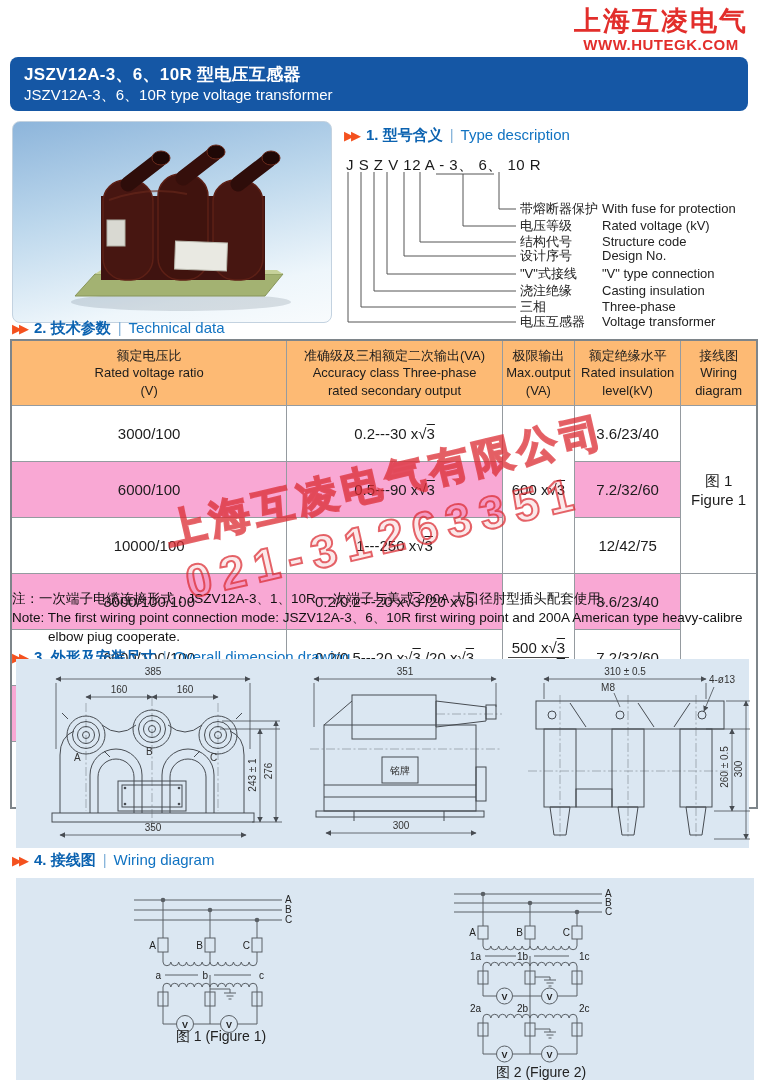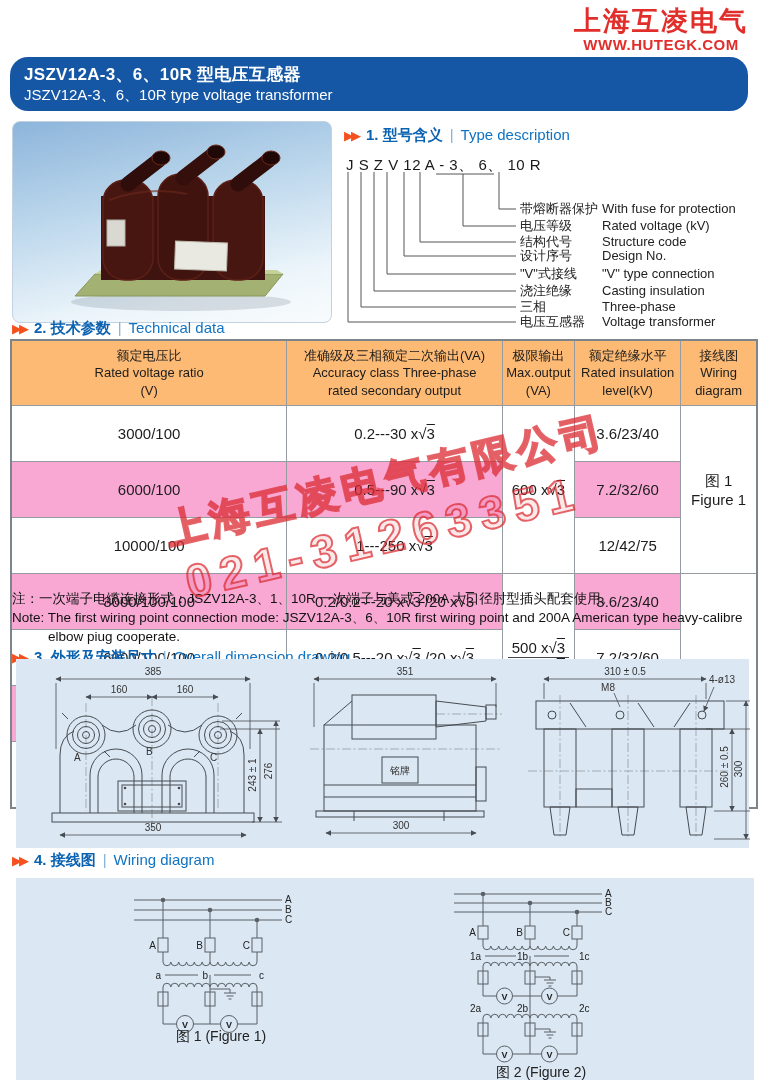--- a/index.html
+++ b/index.html
@@ -5,21 +5,21 @@
   html,body{margin:0;padding:0;}
   body{width:770px;height:1088px;font-family:"Liberation Sans","DejaVu Sans",sans-serif;background:#ffffff;}
   #page{position:relative;width:770px;height:1088px;background:#fff;overflow:hidden;}
 
   
   .logo-box{position:absolute;top:6px;right:22px;text-align:center;}
   .logo-cn{font-size:27px;font-weight:bold;color:#e22e2b;letter-spacing:2px;line-height:30px;}
   .logo-url{font-size:15px;font-weight:bold;color:#e22e2b;letter-spacing:0.5px;line-height:18px;}
 
   
-  .titlebar{position:absolute;left:10px;top:57px;width:738px;height:54px;background:#1557a5;border-radius:18px;color:#fff;padding:0;box-sizing:border-box;}
+  .titlebar{position:absolute;left:10px;top:57px;width:738px;height:54px;background:#1557a5;border-radius:8px;color:#fff;padding:0;box-sizing:border-box;}
   .titlebar .t1{position:absolute;left:14px;top:6px;font-size:17px;font-weight:bold;letter-spacing:0.3px;}
   .titlebar .t2{position:absolute;left:14px;top:29px;font-size:15px;}
 
   
   .photo{position:absolute;left:12px;top:121px;width:318px;height:200px;border-radius:8px;border:1px solid #c3d2e0;
          background:linear-gradient(168deg,#8db5db 0%,#bcd7ec 40%,#eef6fb 80%,#f8fbfd 100%);overflow:hidden;}
 
   
   .sec-head{white-space:nowrap;font-size:15px;}
   .sec-head .arrows{color:#f4511e;font-size:13px;letter-spacing:-3px;margin-right:8px;}

